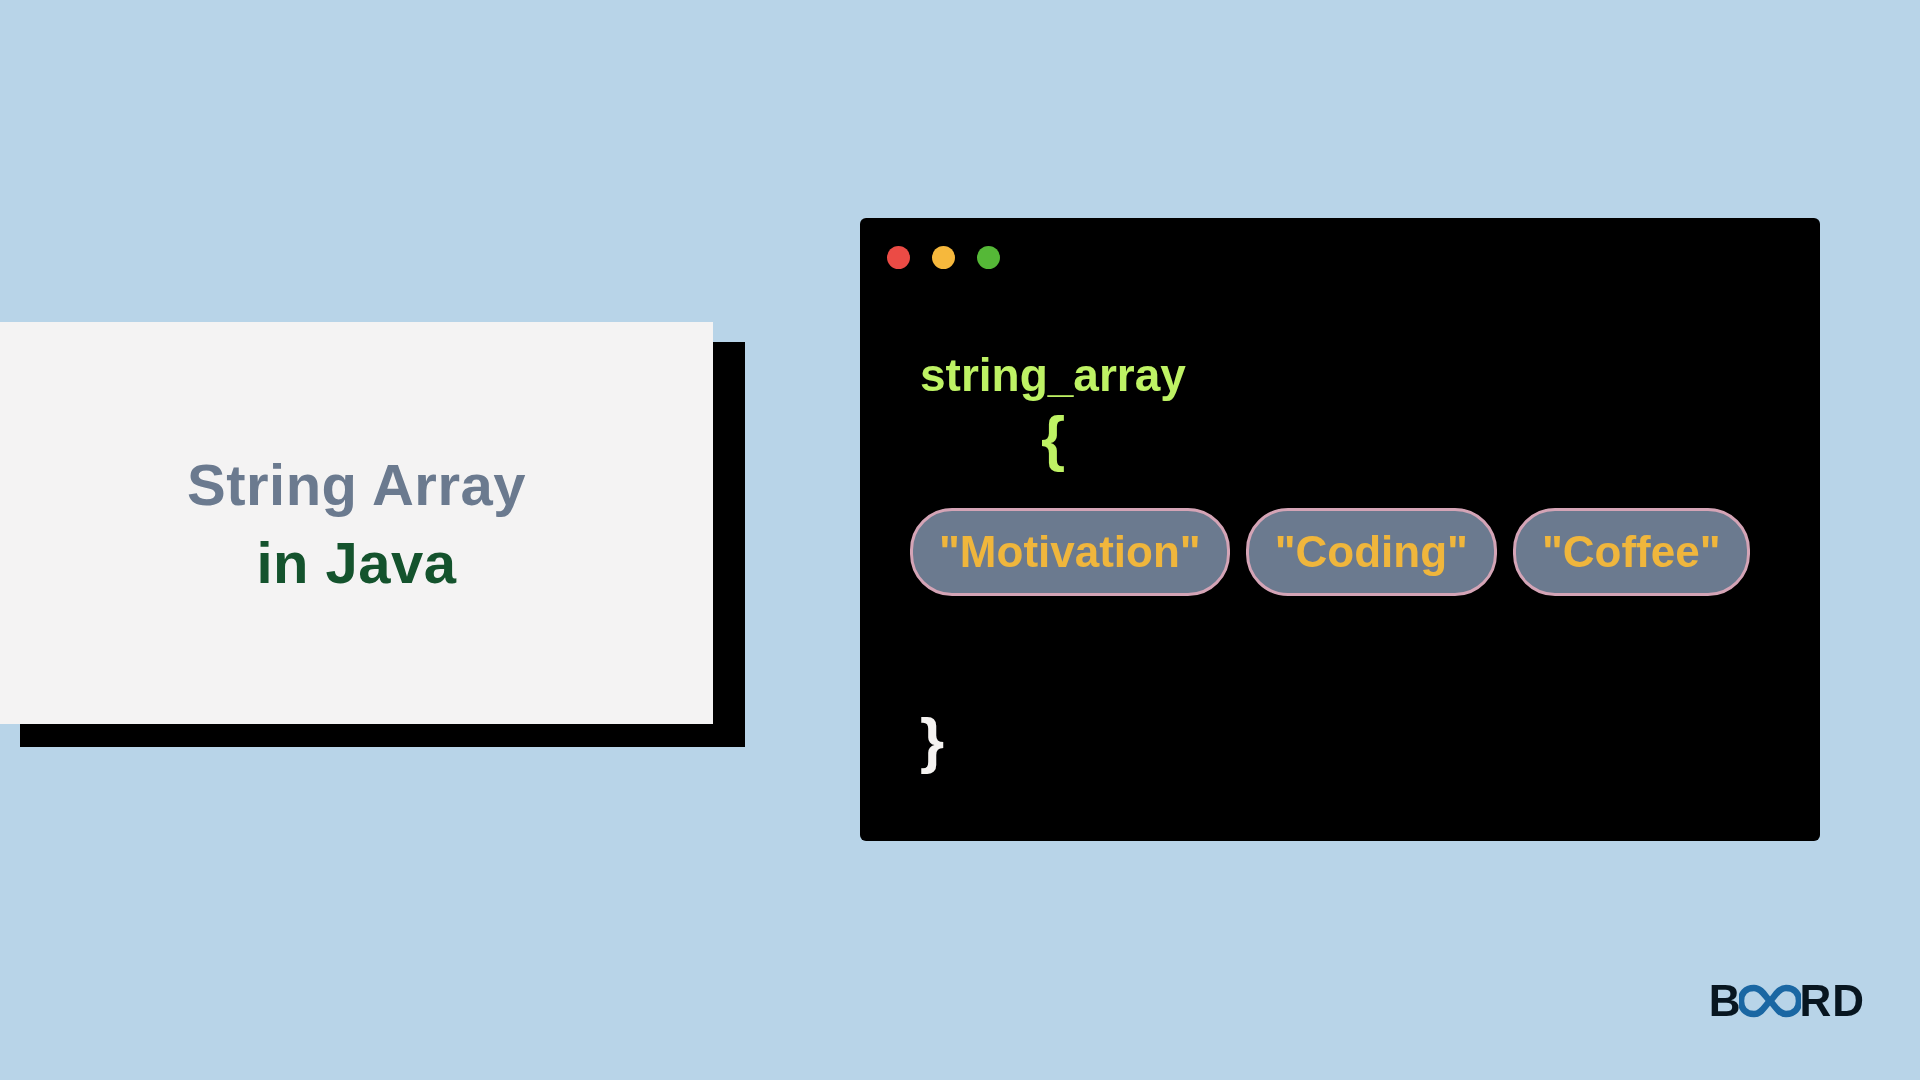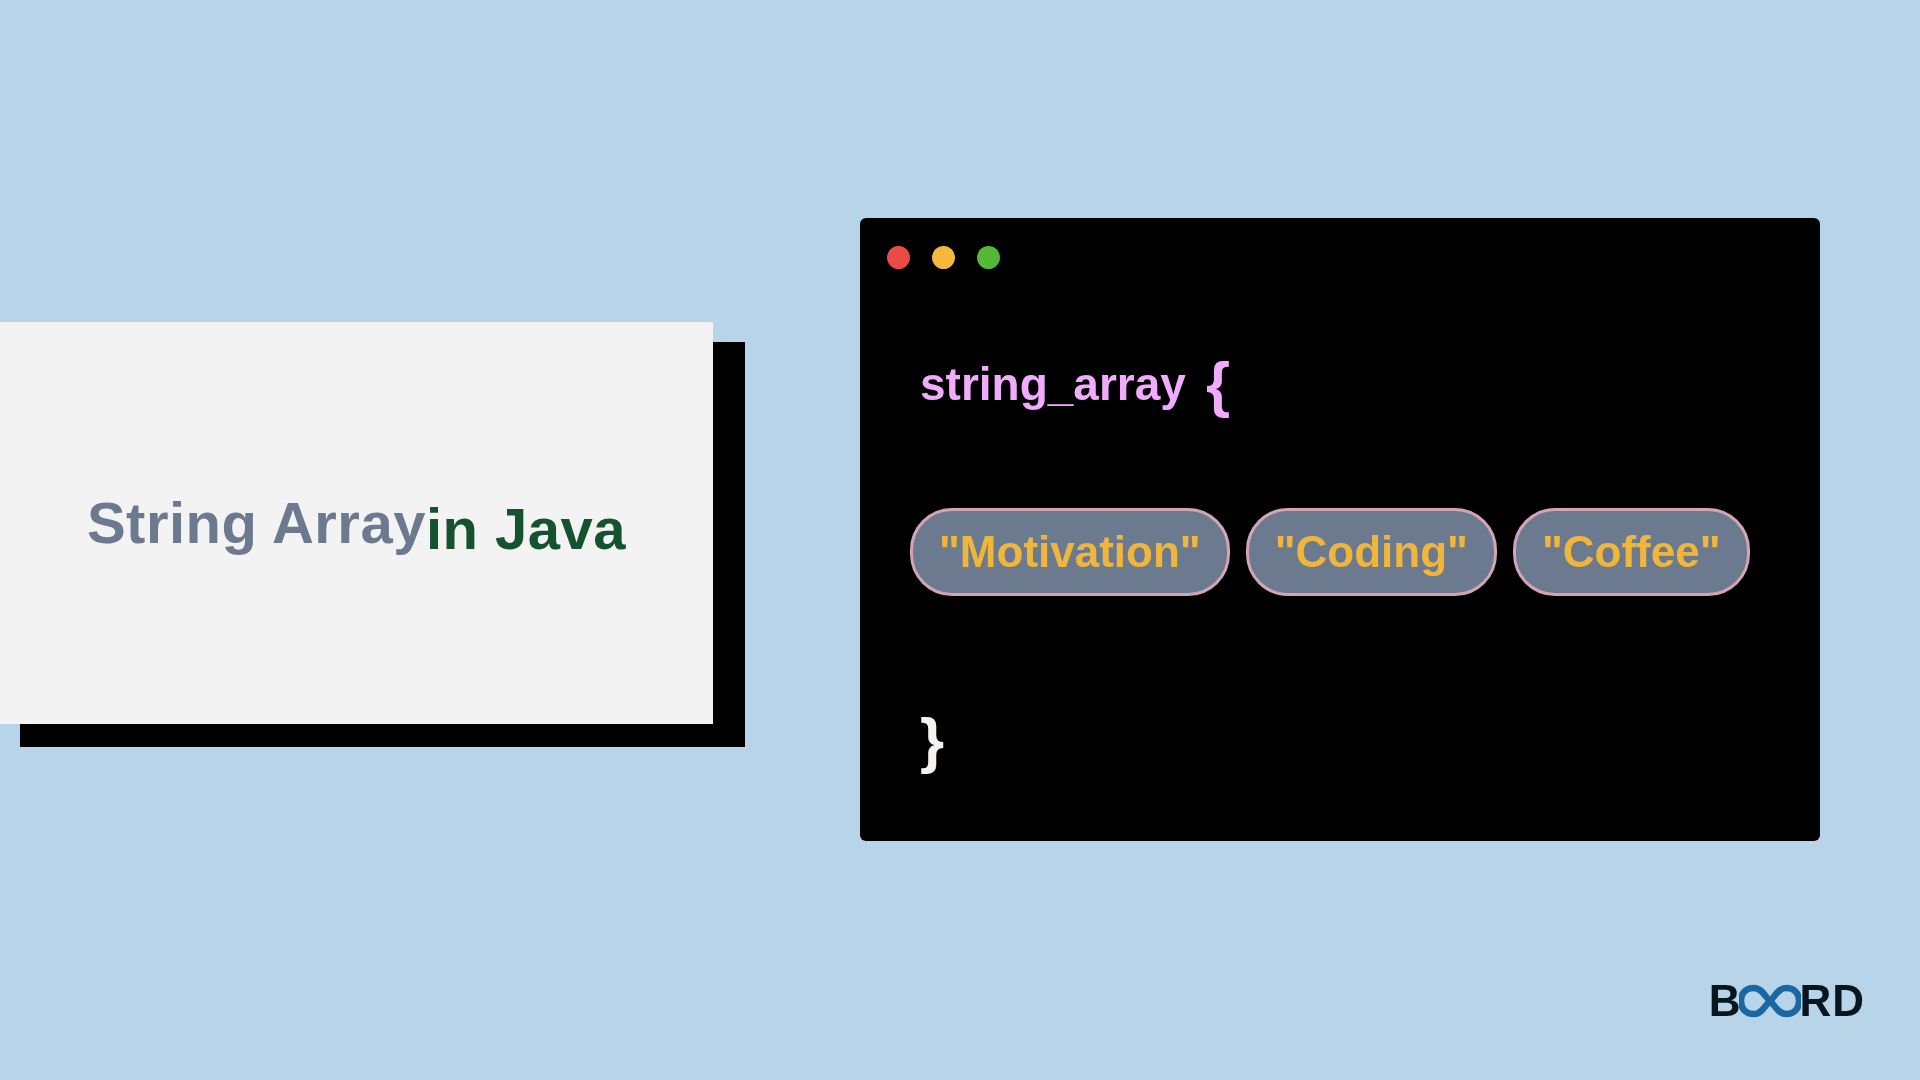--- a/index.html
+++ b/index.html
@@ -25,21 +25,21 @@
     background: #000;
   }
   .title-card {
     position: absolute;
     left: 0;
     top: 322px;
     width: 713px;
     height: 402px;
     background: #f4f3f3;
     display: flex;
-    flex-direction: row;
+    flex-direction: column;
     justify-content: center;
     align-items: center;
   }
   .title-line1 {
     font-size: 58px;
     font-weight: 700;
     color: #6b7a8f;
     letter-spacing: 0.5px;
     line-height: 1.2;
   }
@@ -76,24 +76,24 @@
   .dot-red    { background: #eb4b45; }
   .dot-yellow { background: #f6b83c; }
   .dot-green  { background: #55b837; }
 
   .code-line1 {
     position: absolute;
     top: 130px;
     left: 60px;
     font-size: 46px;
     font-weight: 700;
-    color: #f0abfc;
+    color: #bef264;
     display: flex;
     align-items: center;
-    gap: 20px;
+    flex-direction: column;
   }
   .code-brace {
     font-size: 62px;
     font-weight: 800;
   }
   .code-close {
     position: absolute;
     bottom: 66px;
     left: 60px;
     font-size: 62px;

